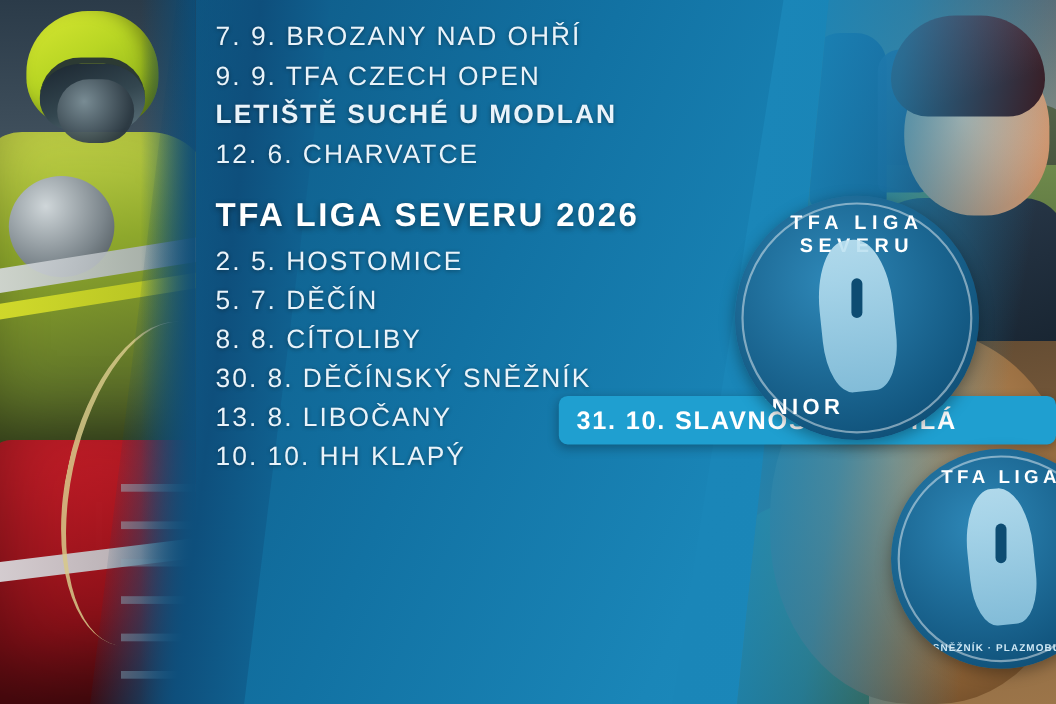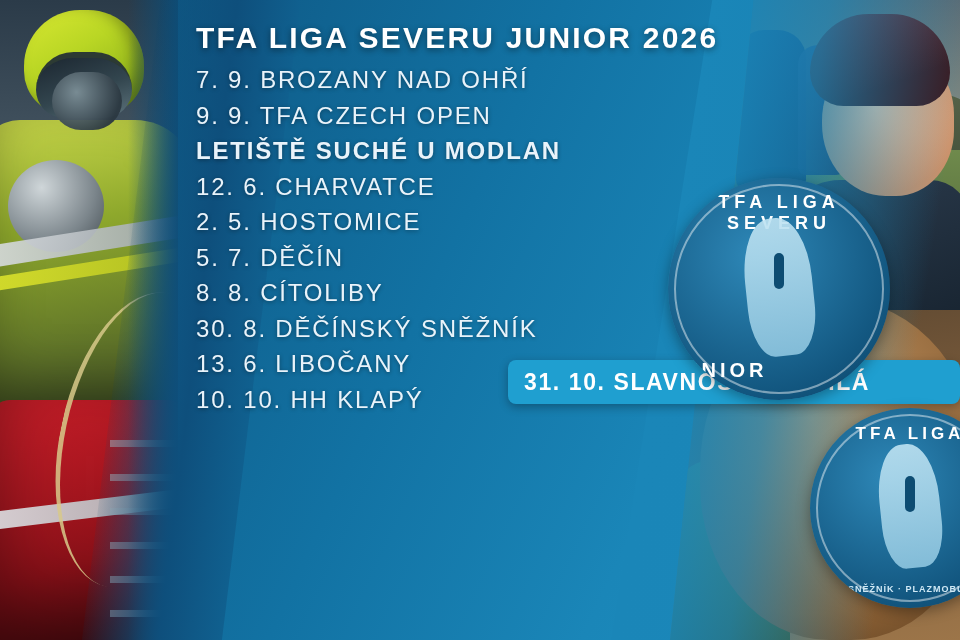--- a/index.html
+++ b/index.html
@@ -441,31 +441,31 @@
   <div class="right-photo-bottom">
     <div class="rpb-grass"></div>
     <div class="rpb-bear"></div>
   </div>
 
   <div class="blue-left-band"></div>
   <div class="blue-right-band"></div>
 
   <div class="content">
 
-    <div class="heading">TFA LIGA SEVERU JUNIOR 2026</div>
     <div class="row">7. 9. BROZANY NAD OHŘÍ</div>
     <div class="row">9. 9. TFA CZECH OPEN</div>
     <div class="row sub">LETIŠTĚ SUCHÉ U MODLAN</div>
     <div class="row">12. 6. CHARVATCE</div>
 
+    <div class="heading second">TFA LIGA SEVERU 2026</div>
     <div class="row">2. 5. HOSTOMICE</div>
     <div class="row">5. 7. DĚČÍN</div>
     <div class="row">8. 8. CÍTOLIBY</div>
     <div class="row">30. 8. DĚČÍNSKÝ SNĚŽNÍK</div>
-    <div class="row">13. 6. LIBOČANY</div>
+    <div class="row">13. 8. LIBOČANY</div>
     <div class="row">10. 10. HH KLAPÝ</div>
   </div>
 
   <div class="award-banner">31. 10. SLAVNOSTNÍ VYHLÁ</div>
 
   <div class="logo logo-junior">
     <div class="ring"></div>
     <div class="arc-top">TFA LIGA SEVERU</div>
     <div class="silhouette"></div>
     <div class="figure"></div>

